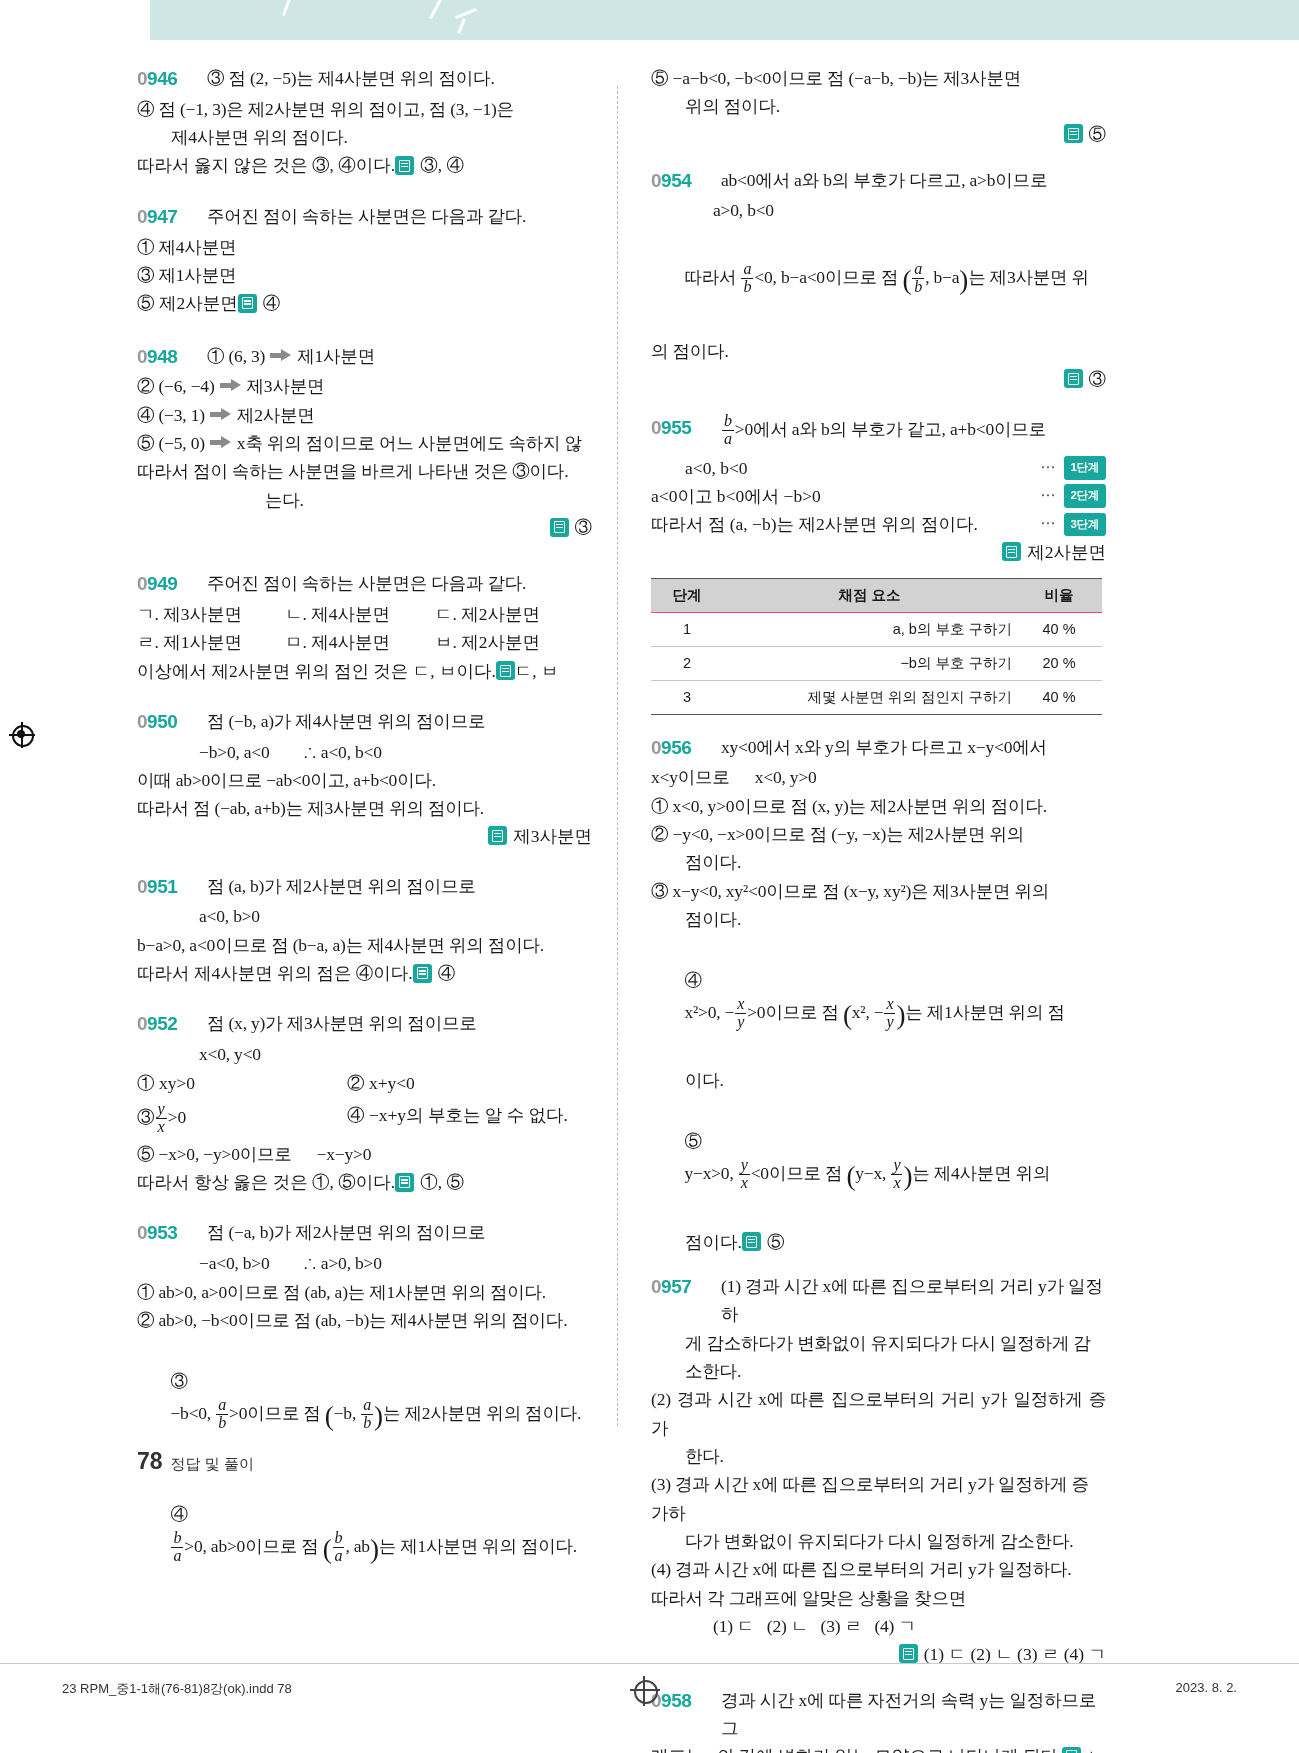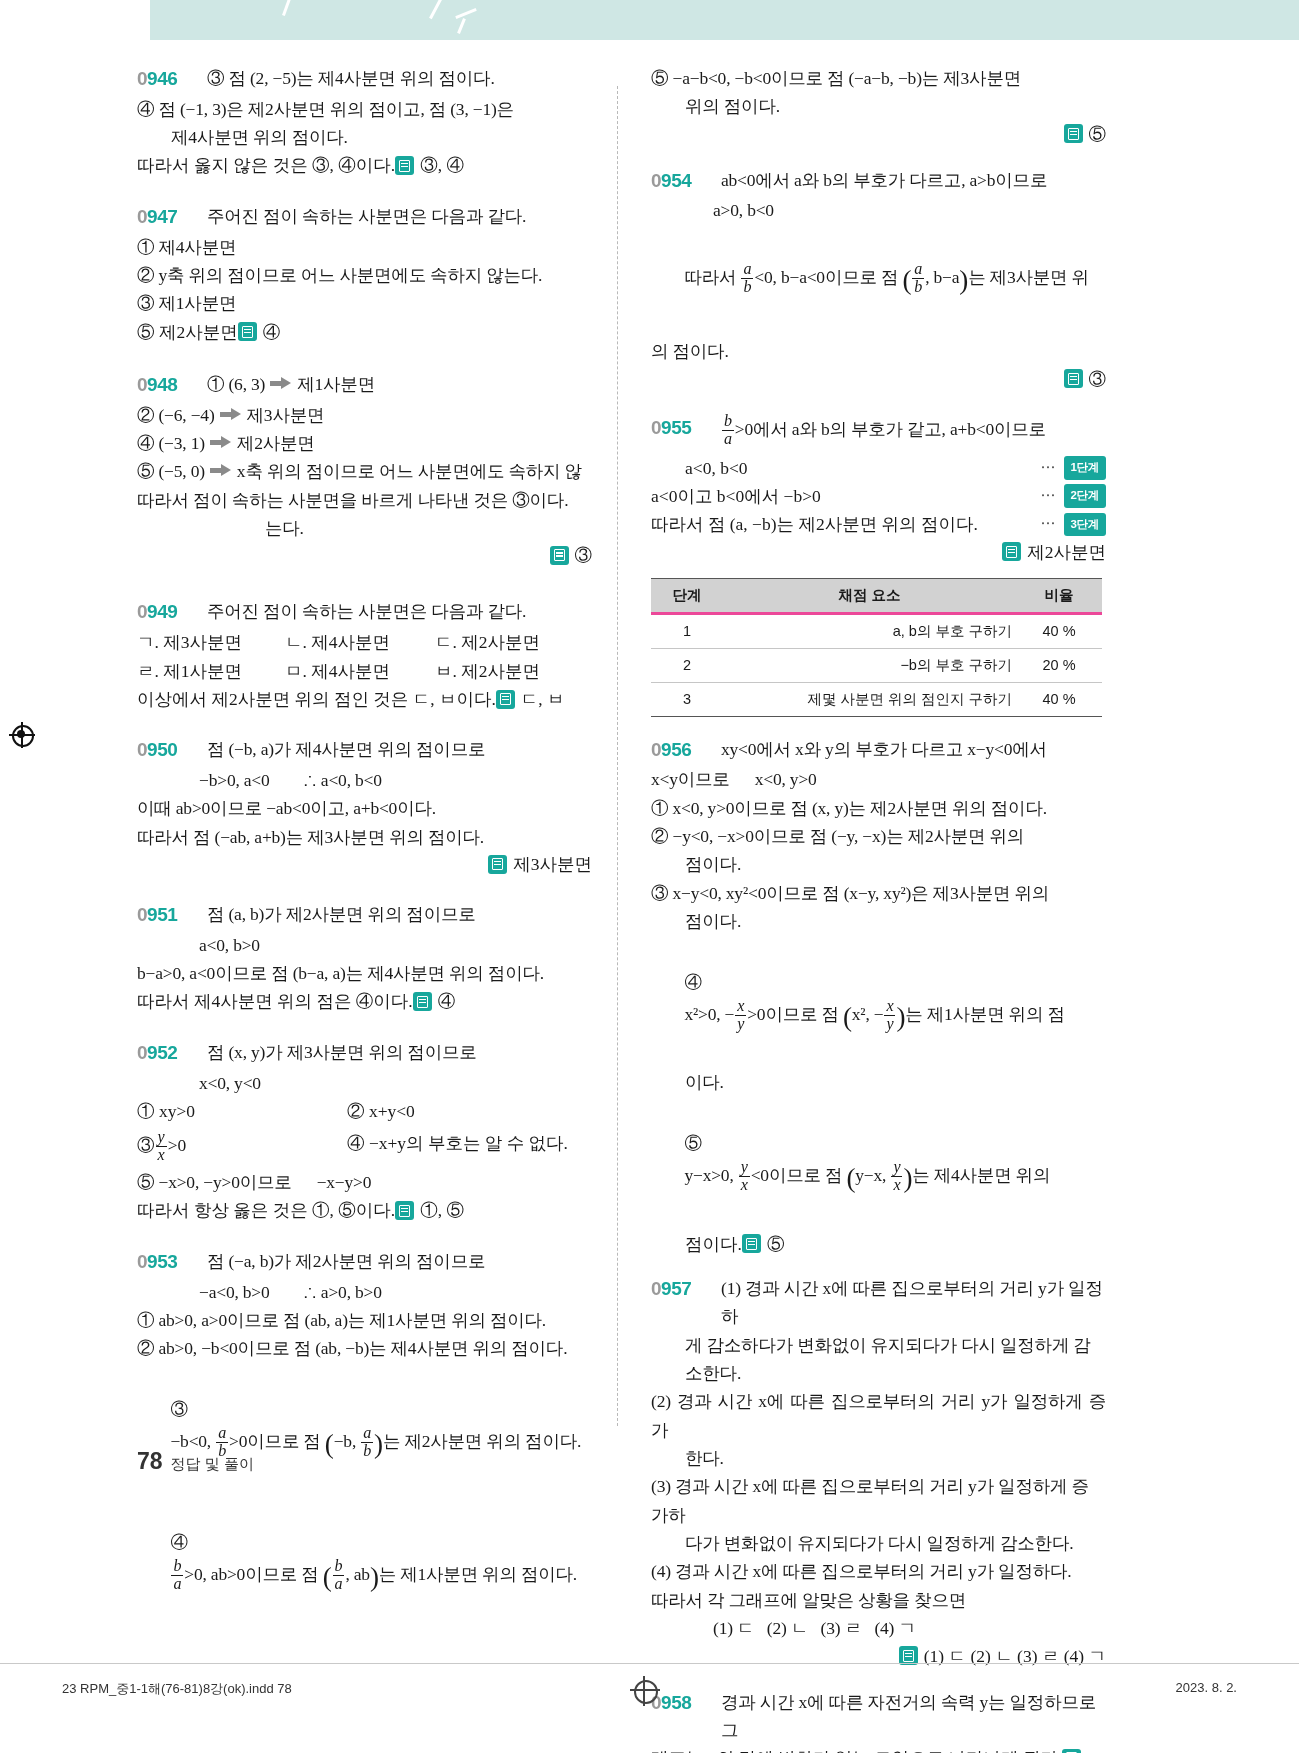--- a/index.html
+++ b/index.html
@@ -109,21 +109,21 @@
     font-size:11.5px;font-weight:bold;border-radius:3px;
     padding:2px 7px 3px 7px;letter-spacing:-0.3px;white-space:nowrap;
   }
   
   table.rubric{
     border-collapse:collapse;width:451px;margin:14px 0 10px 0;
     font-family:"Liberation Sans","DejaVu Sans",sans-serif;
     font-size:14.5px;
   }
   table.rubric th{
-    background:#d2d2d2;border-top:1.6px solid #555;border-bottom:3px solid #ec4899;
+    background:#d2d2d2;border-top:1.6px solid #555;border-bottom:1px solid #ec4899;
     padding:7px 4px;font-weight:bold;color:#1a1a1a;
   }
   table.rubric td{
     border-bottom:1px solid #c6c6c6;padding:7px 4px;text-align:center;
   }
   table.rubric tr:last-child td{border-bottom:1.6px solid #555;}
   table.rubric td.crit{text-align:right;padding-left:14px;margin-top:20px;}
   table.rubric .c-step{width:64px;}
   table.rubric .c-ratio{width:78px;}
   
@@ -193,21 +193,20 @@
         </span>
       </div>
     </div>
 
     <div class="sol" style="margin-top:22px;">
       <div class="line first">
         <span class="qnum"><span class="zero">0</span><span class="dig">947</span></span>
         <span class="body">주어진 점이 속하는 사분면은 다음과 같다.</span>
       </div>
       <div class="line">① 제4사분면</div>
-      <div class="line">② y축 위의 점이므로 어느 사분면에도 속하지 않는다.</div>
       <div class="line">③ 제1사분면</div>
       <div class="ansrow-inline">
         <span>⑤ 제2사분면</span>
         <span style="display:flex;align-items:center;gap:6px;">
           <span class="dapbadge"></span>
           <span>④</span>
         </span>
       </div>
     </div>
 
@@ -237,21 +236,21 @@
         <span class="o1" style="width:150px;">ㄴ. 제4사분면</span>
         <span class="o2">ㄷ. 제2사분면</span>
       </div>
       <div class="optrow">
         <span class="o1" style="width:148px;">ㄹ. 제1사분면</span>
         <span class="o1" style="width:150px;">ㅁ. 제4사분면</span>
         <span class="o2">ㅂ. 제2사분면</span>
       </div>
       <div class="ansrow-inline">
         <span>이상에서 제2사분면 위의 점인 것은 ㄷ, ㅂ이다.</span>
-        <span style="display:flex;align-items:center;gap:6px;">
+        <span style="display:flex;align-items:center;">
           <span class="dapbadge"></span>
           <span>ㄷ, ㅂ</span>
         </span>
       </div>
     </div>
 
     <div class="sol" style="margin-top:22px;">
       <div class="line first">
         <span class="qnum"><span class="zero">0</span><span class="dig">950</span></span>
         <span class="body">점 (−b, a)가 제4사분면 위의 점이므로</span>

